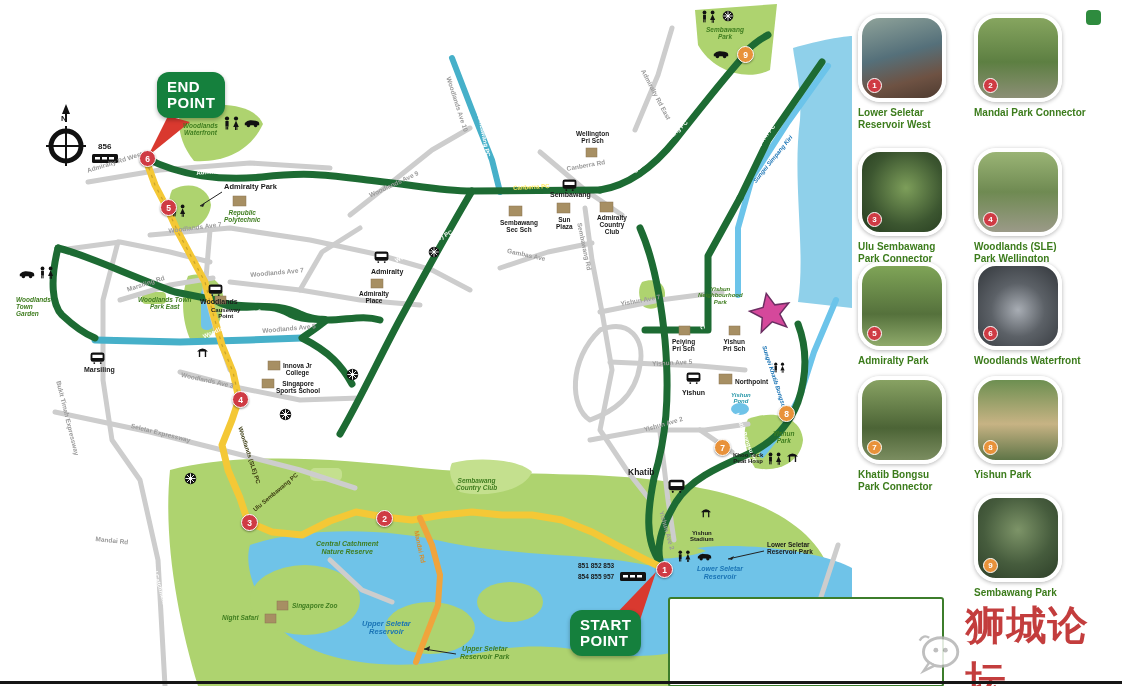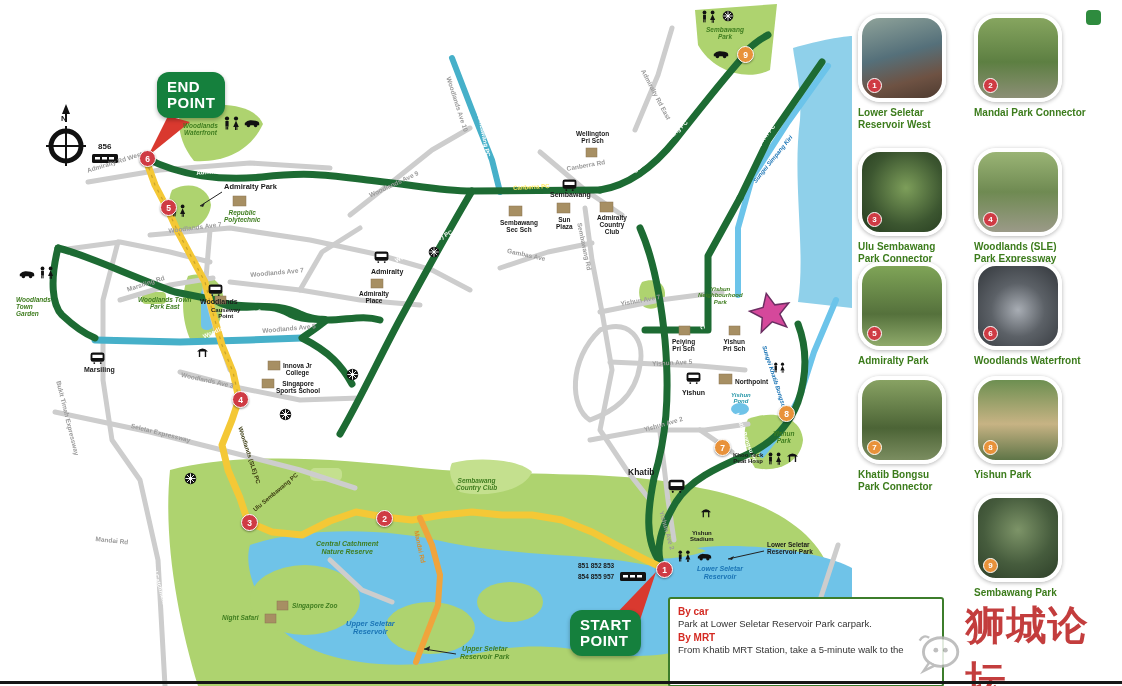--- a/index.html
+++ b/index.html
@@ -330,21 +330,21 @@
 <span class="lbl g c fs65" style="left:456px;top:477px">Sembawang
 Country Club</span>
 <span class="lbl rd" style="left:252px;top:508px;transform:rotate(-40deg)">Ulu Sembawang PC</span>
 <span class="lbl gy" style="left:96px;top:535px;transform:rotate(6deg)">Mandai Rd</span>
 <span class="lbl od" style="left:420px;top:530px;transform:rotate(78deg)">Mandai Rd</span>
 <span class="lbl rw" style="left:153px;top:552px;transform:rotate(74deg)">Central Catchment PC</span>
 <span class="lbl g c fs7" style="left:316px;top:540px">Central Catchment
 Nature Reserve</span>
 <span class="lbl g fs65" style="left:222px;top:614px">Night Safari</span>
 <span class="lbl g fs65" style="left:292px;top:602px">Singapore Zoo</span>
-<span class="lbl bl c fs75" style="left:346px;top:620px">Upper Seletar
+<span class="lbl bl c fs75" style="left:362px;top:620px">Upper Seletar
 Reservoir</span>
 <span class="lbl g c fs7" style="left:460px;top:645px">Upper Seletar
 Reservoir Park</span>
 <span class="lbl bk fs8" style="left:61px;top:115px">N</span>
 
 <div class="marker mk-r" style="left:656px;top:561px">1</div>
 <div class="marker mk-r" style="left:376px;top:510px">2</div>
 <div class="marker mk-r" style="left:241px;top:514px">3</div>
 <div class="marker mk-r" style="left:232px;top:391px">4</div>
 <div class="marker mk-r" style="left:160px;top:199px">5</div>
@@ -376,21 +376,21 @@
         <span class="badge" style="background:#cf3b44">3</span>
       </div>
   <div class="caption">Ulu Sembawang
 Park Connector</div>
 </div>
 <div class="card" style="left:974px;top:148px">
   <div class="photo p4">
         <span class="badge" style="background:#cf3b44">4</span>
       </div>
   <div class="caption">Woodlands (SLE)
-Park Expressway</div>
+Park Wellington</div>
 </div>
 <div class="card" style="left:858px;top:262px">
   <div class="photo p5">
         <span class="badge" style="background:#cf3b44">5</span>
       </div>
   <div class="caption">Admiralty Park</div>
 </div>
 <div class="card" style="left:974px;top:262px">
   <div class="photo p6">
         <span class="badge" style="background:#cf3b44">6</span>
@@ -411,26 +411,20 @@
   <div class="caption">Yishun Park</div>
 </div>
 <div class="card" style="left:974px;top:494px">
   <div class="photo p9">
         <span class="badge" style="background:#e8923a">9</span>
       </div>
   <div class="caption">Sembawang Park</div>
 </div>
 
 <div class="infobox">
-  <div class="bd">
-    <div class="hg">By car</div>
-    <div class="tx">Park at Lower Seletar Reservoir Park carpark.</div>
-    <div class="hg">By MRT</div>
-    <div class="tx">From Khatib MRT Station, take a 5-minute walk to the</div>
-  </div>
 </div>
 
 <div class="watermark">
   <svg width="52" height="46" viewBox="0 0 52 46">
     <ellipse cx="30" cy="22" rx="18" ry="15" fill="#fff" stroke="#b5b5b5" stroke-width="3"></ellipse>
     <path d="M18,33 L12,42 L24,36 Z" fill="#fff" stroke="#b5b5b5" stroke-width="2.5"></path>
     <circle cx="25" cy="20" r="2.5" fill="#b5b5b5"></circle>
         <circle cx="35" cy="20" r="2.5" fill="#b5b5b5"></circle>
     <path d="M8,10 q4,-7 10,-3" fill="none" stroke="#b5b5b5" stroke-width="2.5"></path>
   </svg>

